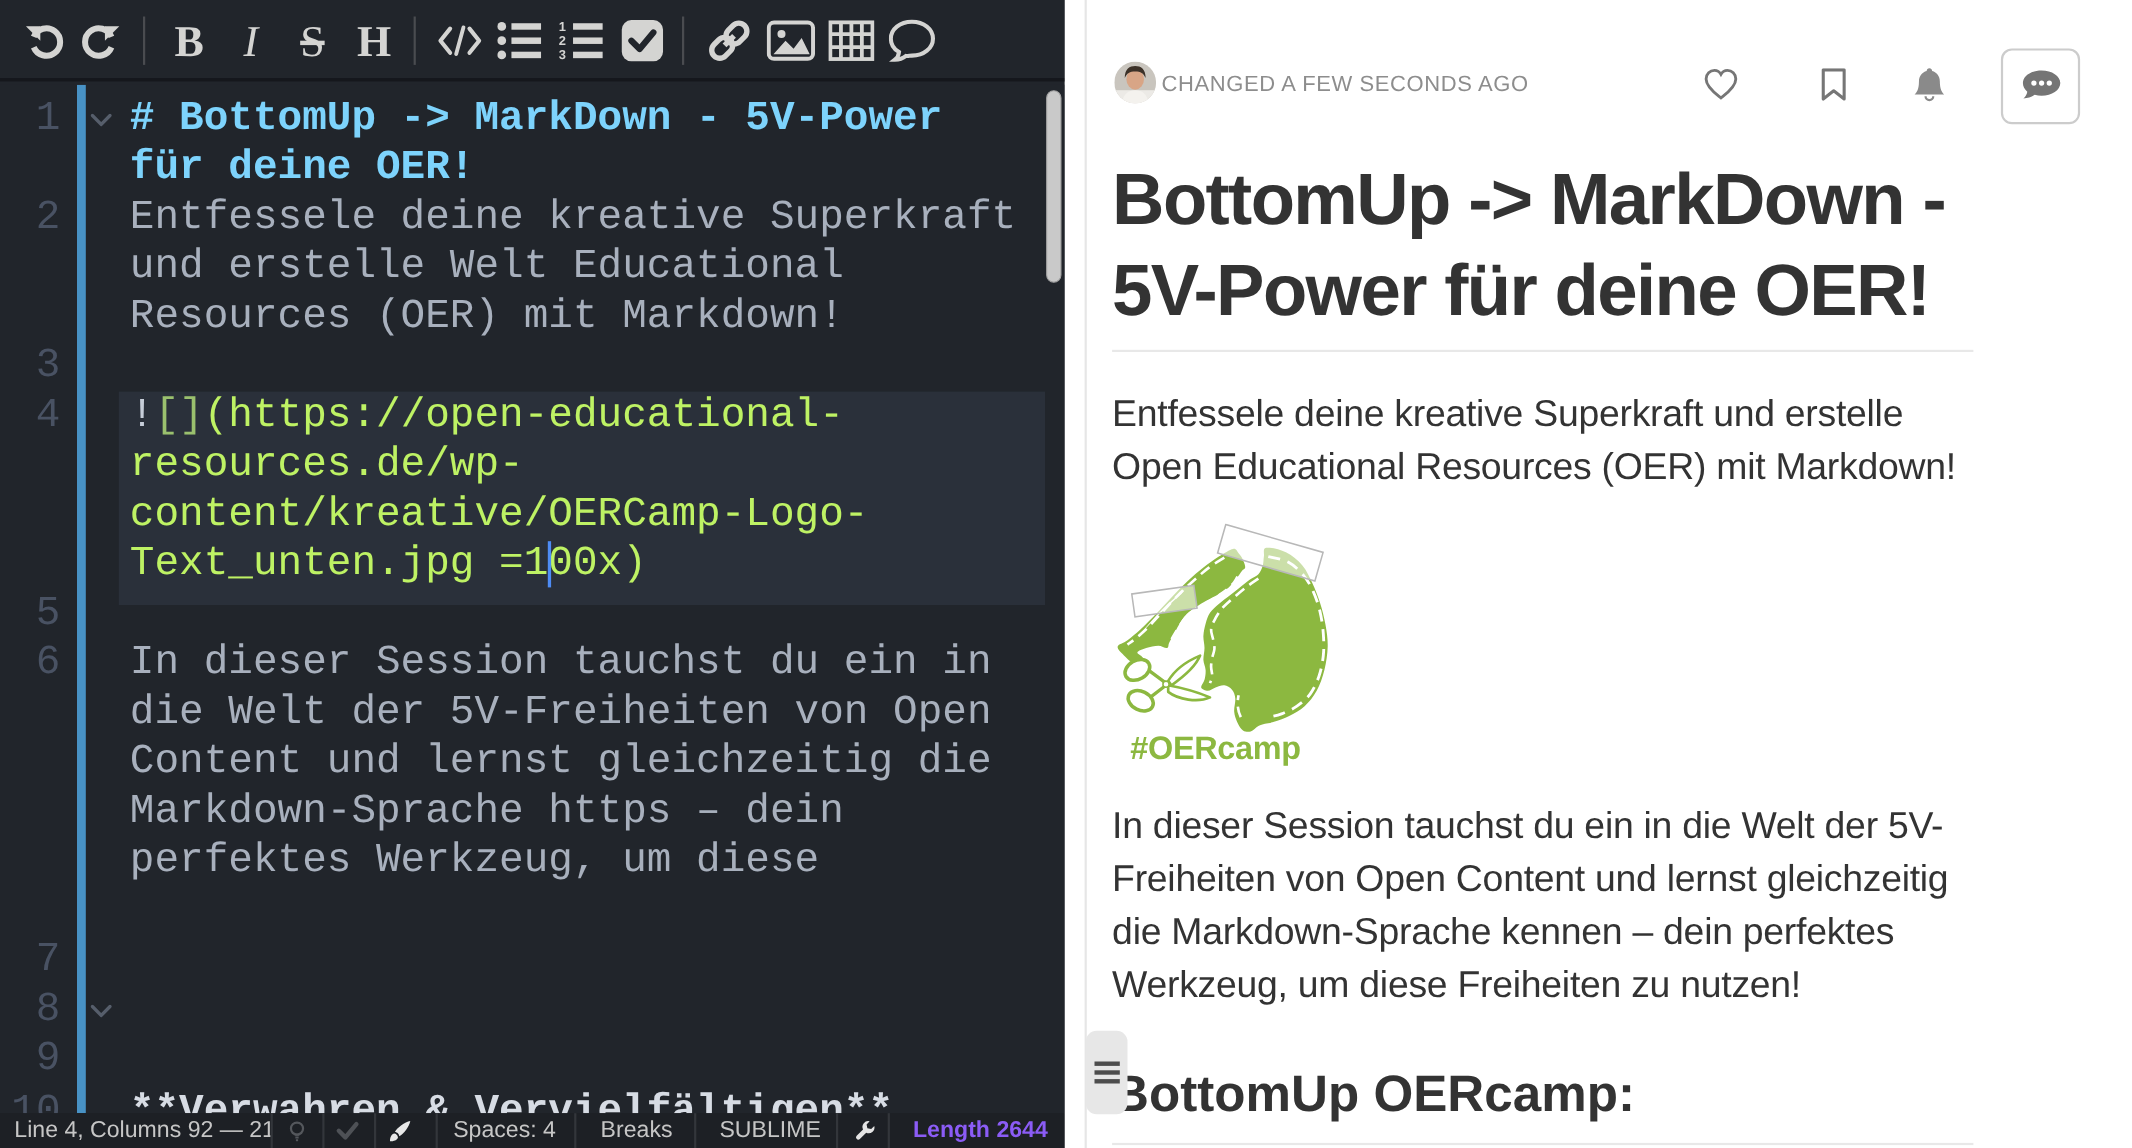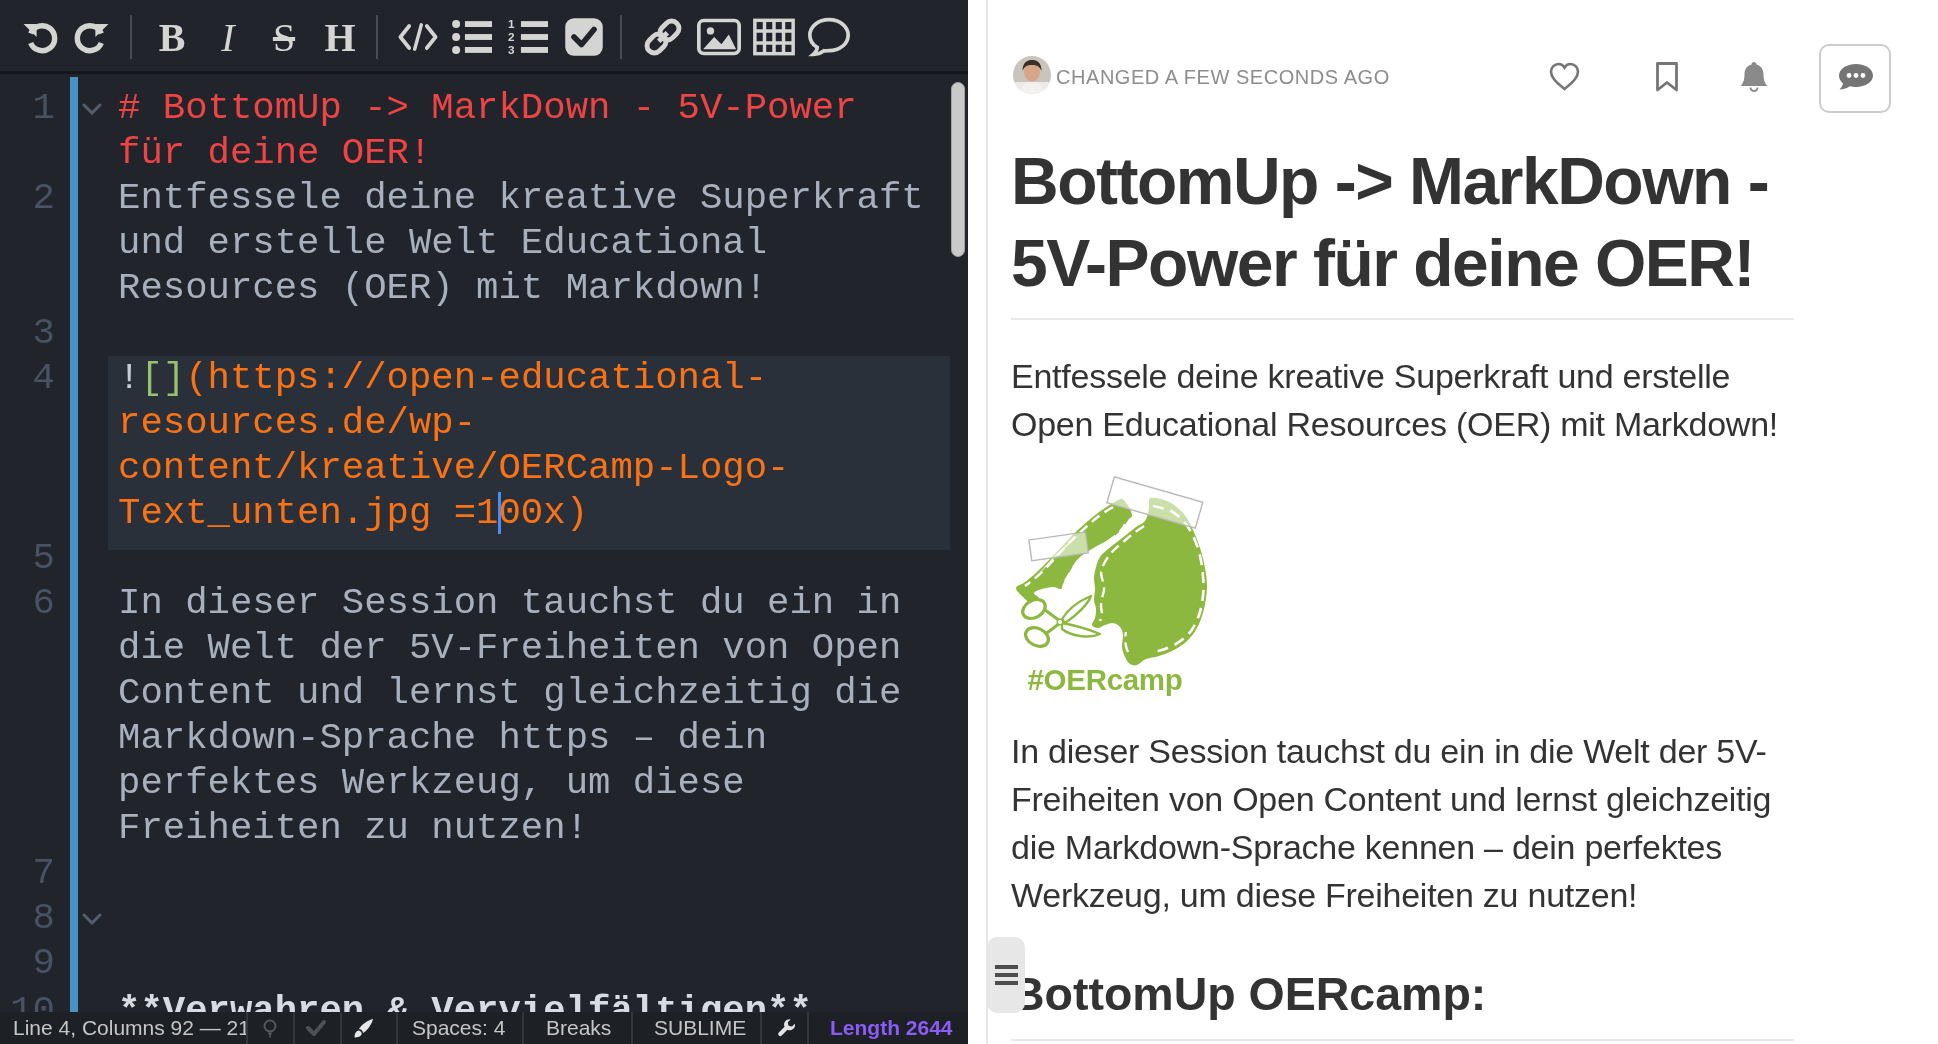--- a/index.html
+++ b/index.html
@@ -9,22 +9,22 @@
 
   
   #editor { position:absolute; left:0; top:0; width:968px; height:1044px; background:#21252b; overflow:hidden; }
   #toolbar { position:absolute; left:0; top:0; width:968px; height:74px; background:#21252b; border-bottom:3px solid #15171c; }
   .tbi { position:absolute; top:0; height:74px; display:flex; align-items:center; justify-content:center; color:#d4d4d2; }
   .tsep { position:absolute; top:15px; height:44px; width:2px; background:#4a4c50; }
   #code { position:absolute; left:0; top:77px; width:968px; height:935px; background:#21252b; overflow:hidden; }
   #bluebar { position:absolute; left:70px; top:0; width:8px; height:935px; background:#4892c5; }
   .ln { position:absolute; width:55px; text-align:right; font-family:"Liberation Mono", monospace; font-size:37.3px; line-height:45px; color:#495263; }
   .row { position:absolute; left:118px; font-family:"Liberation Mono", monospace; font-size:37.3px; line-height:45px; white-space:pre; color:#a8b0bd; }
-  .orange { color:#ef4444; font-weight:normal; }
-  .blue { color:#f97316; }
+  .orange { color:#7dd3fc; font-weight:bold; }
+  .blue { color:#bef264; }
   .green { color:#9ac06e; }
   .chev { position:absolute; width:20px; height:12px; }
   #activeline { position:absolute; left:108px; top:279px; width:842px; height:194px; background:#2a303a; }
   #cursor { position:absolute; width:3px; height:42px; background:#4e8cf5; }
   #scrollthumb { position:absolute; left:951px; top:5px; width:14px; height:175px; border-radius:7px; background:#c9c9c9; border:1px solid #a2a2a2; }
   #statusbar { position:absolute; left:0; top:1012px; width:968px; height:32px; background:#1d2025; color:#c6c6c6; font-size:21px; }
   .ssep { position:absolute; top:0; width:2px; height:32px; background:#33363b; }
   .stxt { position:absolute; top:0; line-height:32px; white-space:nowrap; }
 
   
@@ -147,21 +147,20 @@
     <div class="row" style="top:279px"><span style="color:#c6cdd8">!</span><span class="green">[]</span><span class="blue">(https://open-educational-</span></div>
     <div class="row blue" style="top:324px">resources.de/wp-</div>
     <div class="row blue" style="top:369px">content/kreative/OERCamp-Logo-</div>
     <div class="row blue" style="top:414px">Text_unten.jpg =100x)</div>
     <div id="cursor" style="left:498px; top:415px"></div>
     <div class="row" style="top:504px">In dieser Session tauchst du ein in</div>
     <div class="row" style="top:549px">die Welt der 5V-Freiheiten von Open</div>
     <div class="row" style="top:594px">Content und lernst gleichzeitig die</div>
     <div class="row" style="top:639px">Markdown-Sprache https – dein</div>
     <div class="row" style="top:684px">perfektes Werkzeug, um diese</div>
-    <div class="row" style="top:729px">Freiheiten zu nutzen!</div>
     <div class="row" style="top:912px; color:#d7dce4; font-weight:bold">**Verwahren &amp; Vervielfältigen**</div>
     <div id="scrollthumb"></div>
   </div>
   <div id="statusbar">
     <div class="stxt" style="left:13px; width:233px; overflow:hidden">Line 4, Columns 92 — 2180</div>
     <div class="ssep" style="left:246px"></div>
     <svg style="position:absolute; left:260px; top:6px; width:20px; height:20px" viewBox="0 0 20 20">
         <circle cx="10" cy="8" r="5.5" fill="none" stroke="#54575c" stroke-width="2"></circle>
         <path d="M8,13.5 L12,13.5 M8.5,16 L11.5,16 M9,18.5 L11,18.5" stroke="#54575c" stroke-width="1.8" fill="none"></path>
       </svg>

